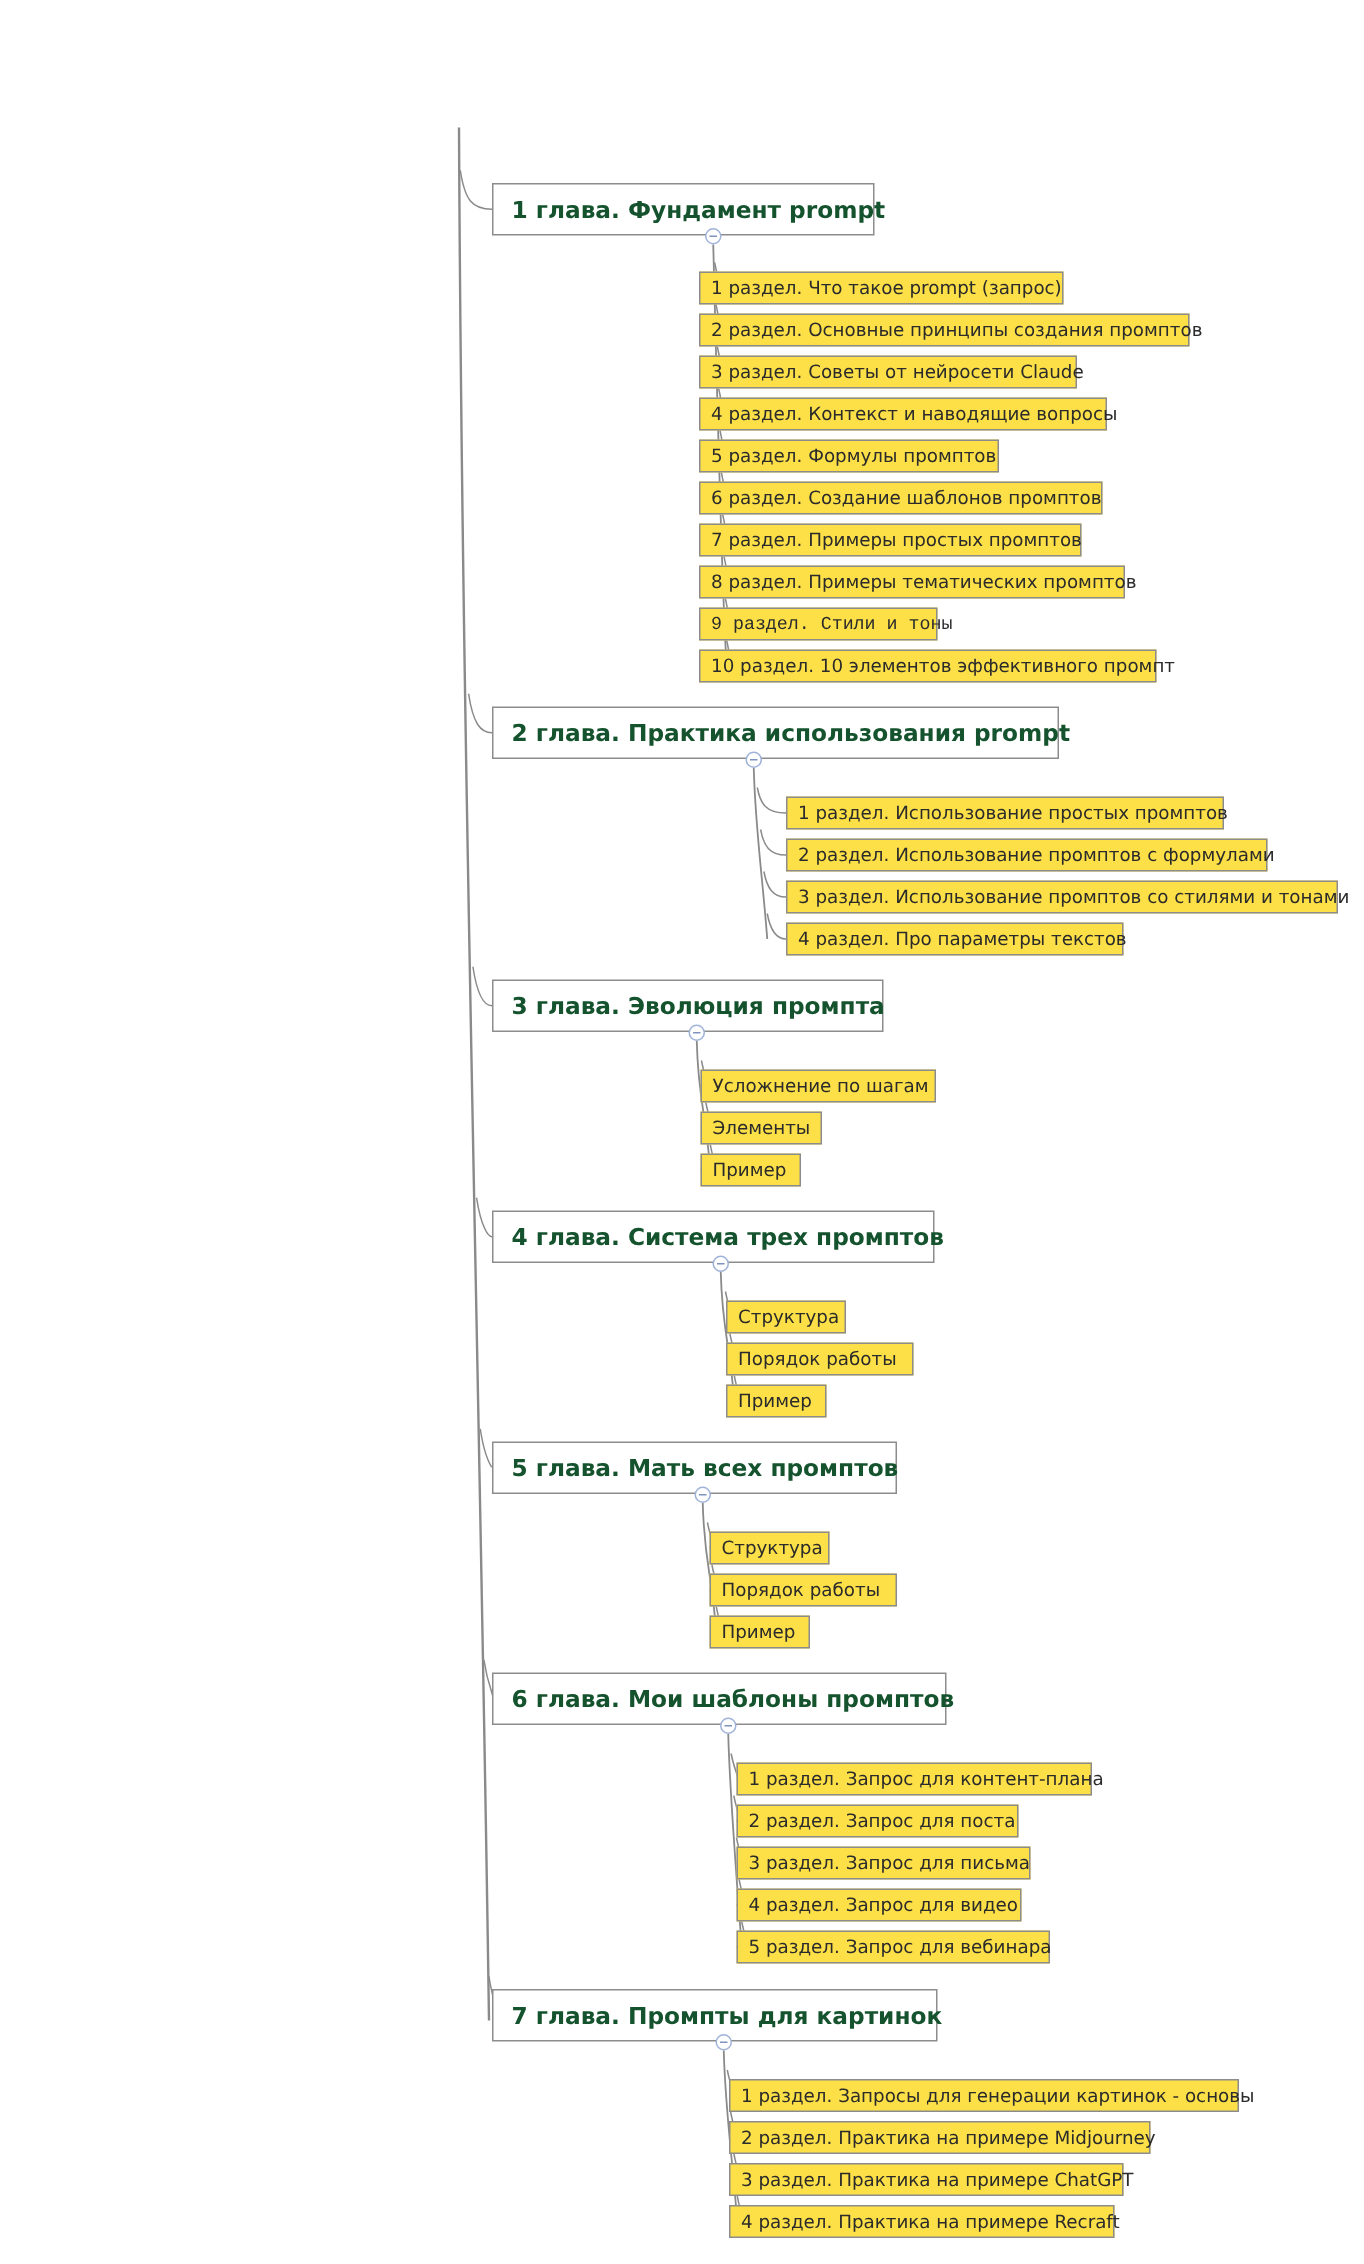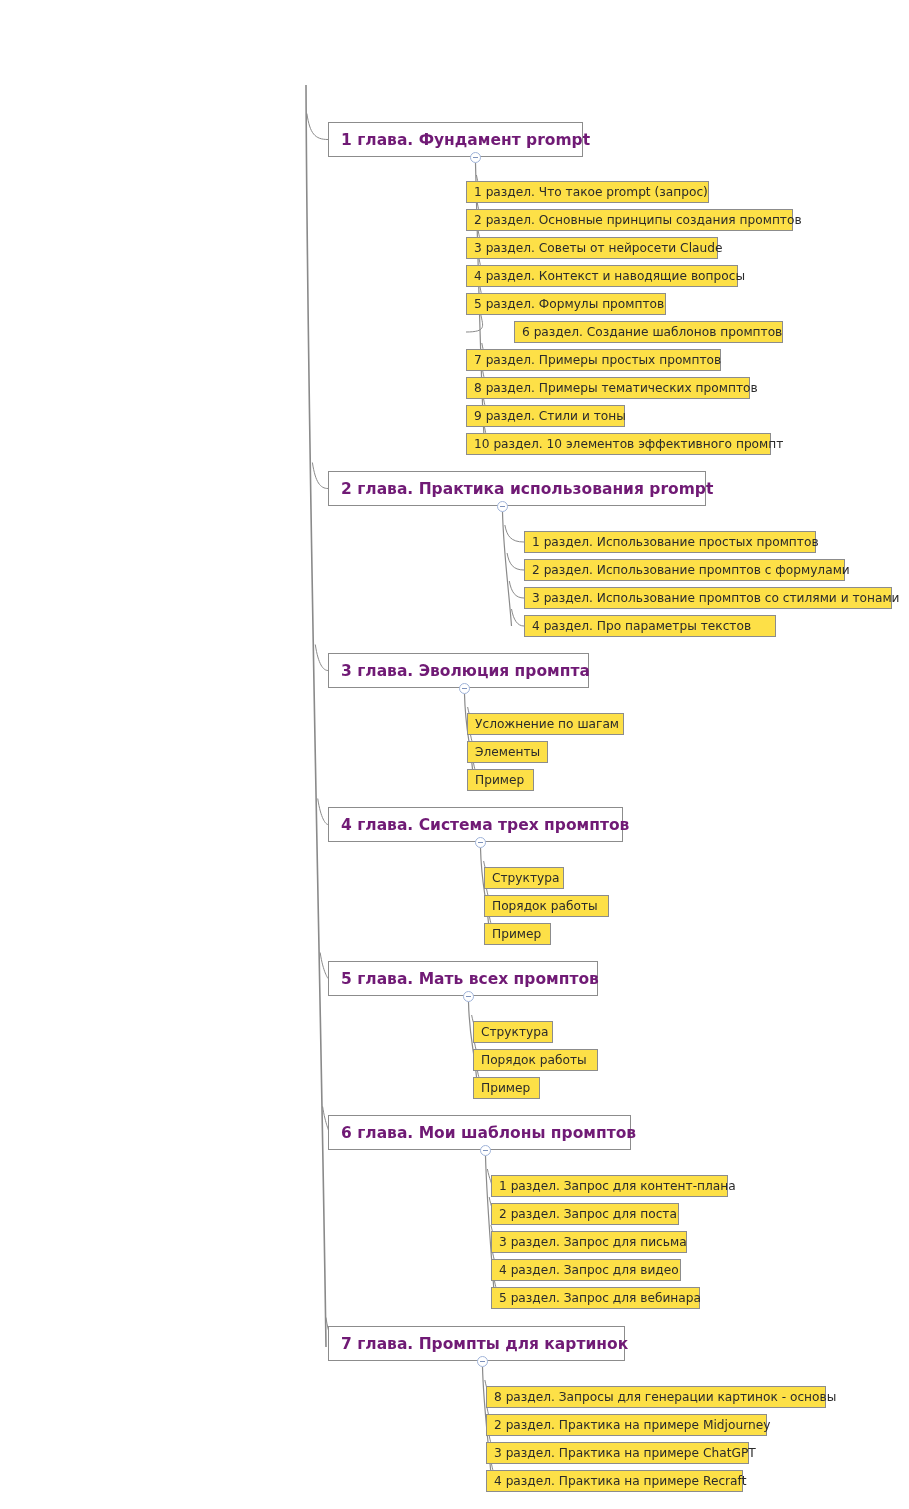--- a/index.html
+++ b/index.html
@@ -58,21 +58,21 @@
     height: 35px;
     background: #ffffff;
     border: 1px solid #8c8c8c;
     box-sizing: border-box;
     display: flex;
     align-items: center;
     padding-left: 12px;
     padding-right: 12px;
   }
   .chapter-label {
-    color: #701a75;
+    color: #14532d;
     font-size: 15.5px;
     font-weight: bold;
     white-space: nowrap;
   }
 
   
   .section-node {
     position: absolute;
     height: 22px;
     background: #fde047;
@@ -179,49 +179,49 @@
       </div>
       <div class="section-node" style="left: 466px; top: 237px; width: 252px;">
         <span class="section-label">3 раздел. Советы от нейросети Claude</span>
       </div>
       <div class="section-node" style="left: 466px; top: 265px; width: 272px;">
         <span class="section-label">4 раздел. Контекст и наводящие вопросы</span>
       </div>
       <div class="section-node" style="left: 466px; top: 293px; width: 200px;">
         <span class="section-label">5 раздел. Формулы промптов</span>
       </div>
-      <div class="section-node" style="left: 466px; top: 321px; width: 269px; margin-left: 48px;">
+      <div class="section-node" style="left: 466px; top: 321px; width: 269px;">
         <span class="section-label">6 раздел. Создание шаблонов промптов</span>
       </div>
       <div class="section-node" style="left: 466px; top: 349px; width: 255px;">
         <span class="section-label">7 раздел. Примеры простых промптов</span>
       </div>
       <div class="section-node" style="left: 466px; top: 377px; width: 284px;">
         <span class="section-label">8 раздел. Примеры тематических промптов</span>
       </div>
-      <div class="section-node" style="left: 466px; top: 405px; width: 159px;">
+      <div class="section-node" style="left: 466px; top: 405px; width: 159px; font-family: Liberation Mono, monospace;">
         <span class="section-label">9 раздел. Стили и тоны</span>
       </div>
       <div class="section-node" style="left: 466px; top: 433px; width: 305px;">
         <span class="section-label">10 раздел. 10 элементов эффективного промпт</span>
       </div>
       <div class="chapter-node" style="left: 328px; top: 471px; width: 378px;">
         <span class="chapter-label">2 глава. Практика использования prompt</span>
       </div>
       <div class="collapse-toggle" style="left: 497px; top: 501px;"></div>
       <div class="section-node" style="left: 524px; top: 531px; width: 292px;">
         <span class="section-label">1 раздел. Использование простых промптов</span>
       </div>
       <div class="section-node" style="left: 524px; top: 559px; width: 321px;">
         <span class="section-label">2 раздел. Использование промптов с формулами</span>
       </div>
       <div class="section-node" style="left: 524px; top: 587px; width: 368px;">
         <span class="section-label">3 раздел. Использование промптов со стилями и тонами</span>
       </div>
-      <div class="section-node" style="left: 524px; top: 615px; width: 252px;">
+      <div class="section-node" style="left: 524px; top: 615px; width: 225px;">
         <span class="section-label">4 раздел. Про параметры текстов</span>
       </div>
       <div class="chapter-node" style="left: 328px; top: 653px; width: 261px;">
         <span class="chapter-label">3 глава. Эволюция промпта</span>
       </div>
       <div class="collapse-toggle" style="left: 459px; top: 683px;"></div>
       <div class="section-node" style="left: 467px; top: 713px; width: 157px;">
         <span class="section-label">Усложнение по шагам</span>
       </div>
       <div class="section-node" style="left: 467px; top: 741px; width: 81px;">
@@ -273,21 +273,21 @@
         <span class="section-label">4 раздел. Запрос для видео</span>
       </div>
       <div class="section-node" style="left: 491px; top: 1287px; width: 209px;">
         <span class="section-label">5 раздел. Запрос для вебинара</span>
       </div>
       <div class="chapter-node" style="left: 328px; top: 1326px; width: 297px;">
         <span class="chapter-label">7 глава. Промпты для картинок</span>
       </div>
       <div class="collapse-toggle" style="left: 477px; top: 1356px;"></div>
       <div class="section-node" style="left: 486px; top: 1386px; width: 340px;">
-        <span class="section-label">8 раздел. Запросы для генерации картинок - основы</span>
+        <span class="section-label">1 раздел. Запросы для генерации картинок - основы</span>
       </div>
       <div class="section-node" style="left: 486px; top: 1414px; width: 281px;">
         <span class="section-label">2 раздел. Практика на примере Midjourney</span>
       </div>
       <div class="section-node" style="left: 486px; top: 1442px; width: 263px;">
         <span class="section-label">3 раздел. Практика на примере ChatGPT</span>
       </div>
       <div class="section-node" style="left: 486px; top: 1470px; width: 257px;">
         <span class="section-label">4 раздел. Практика на примере Recraft</span>
       </div>

